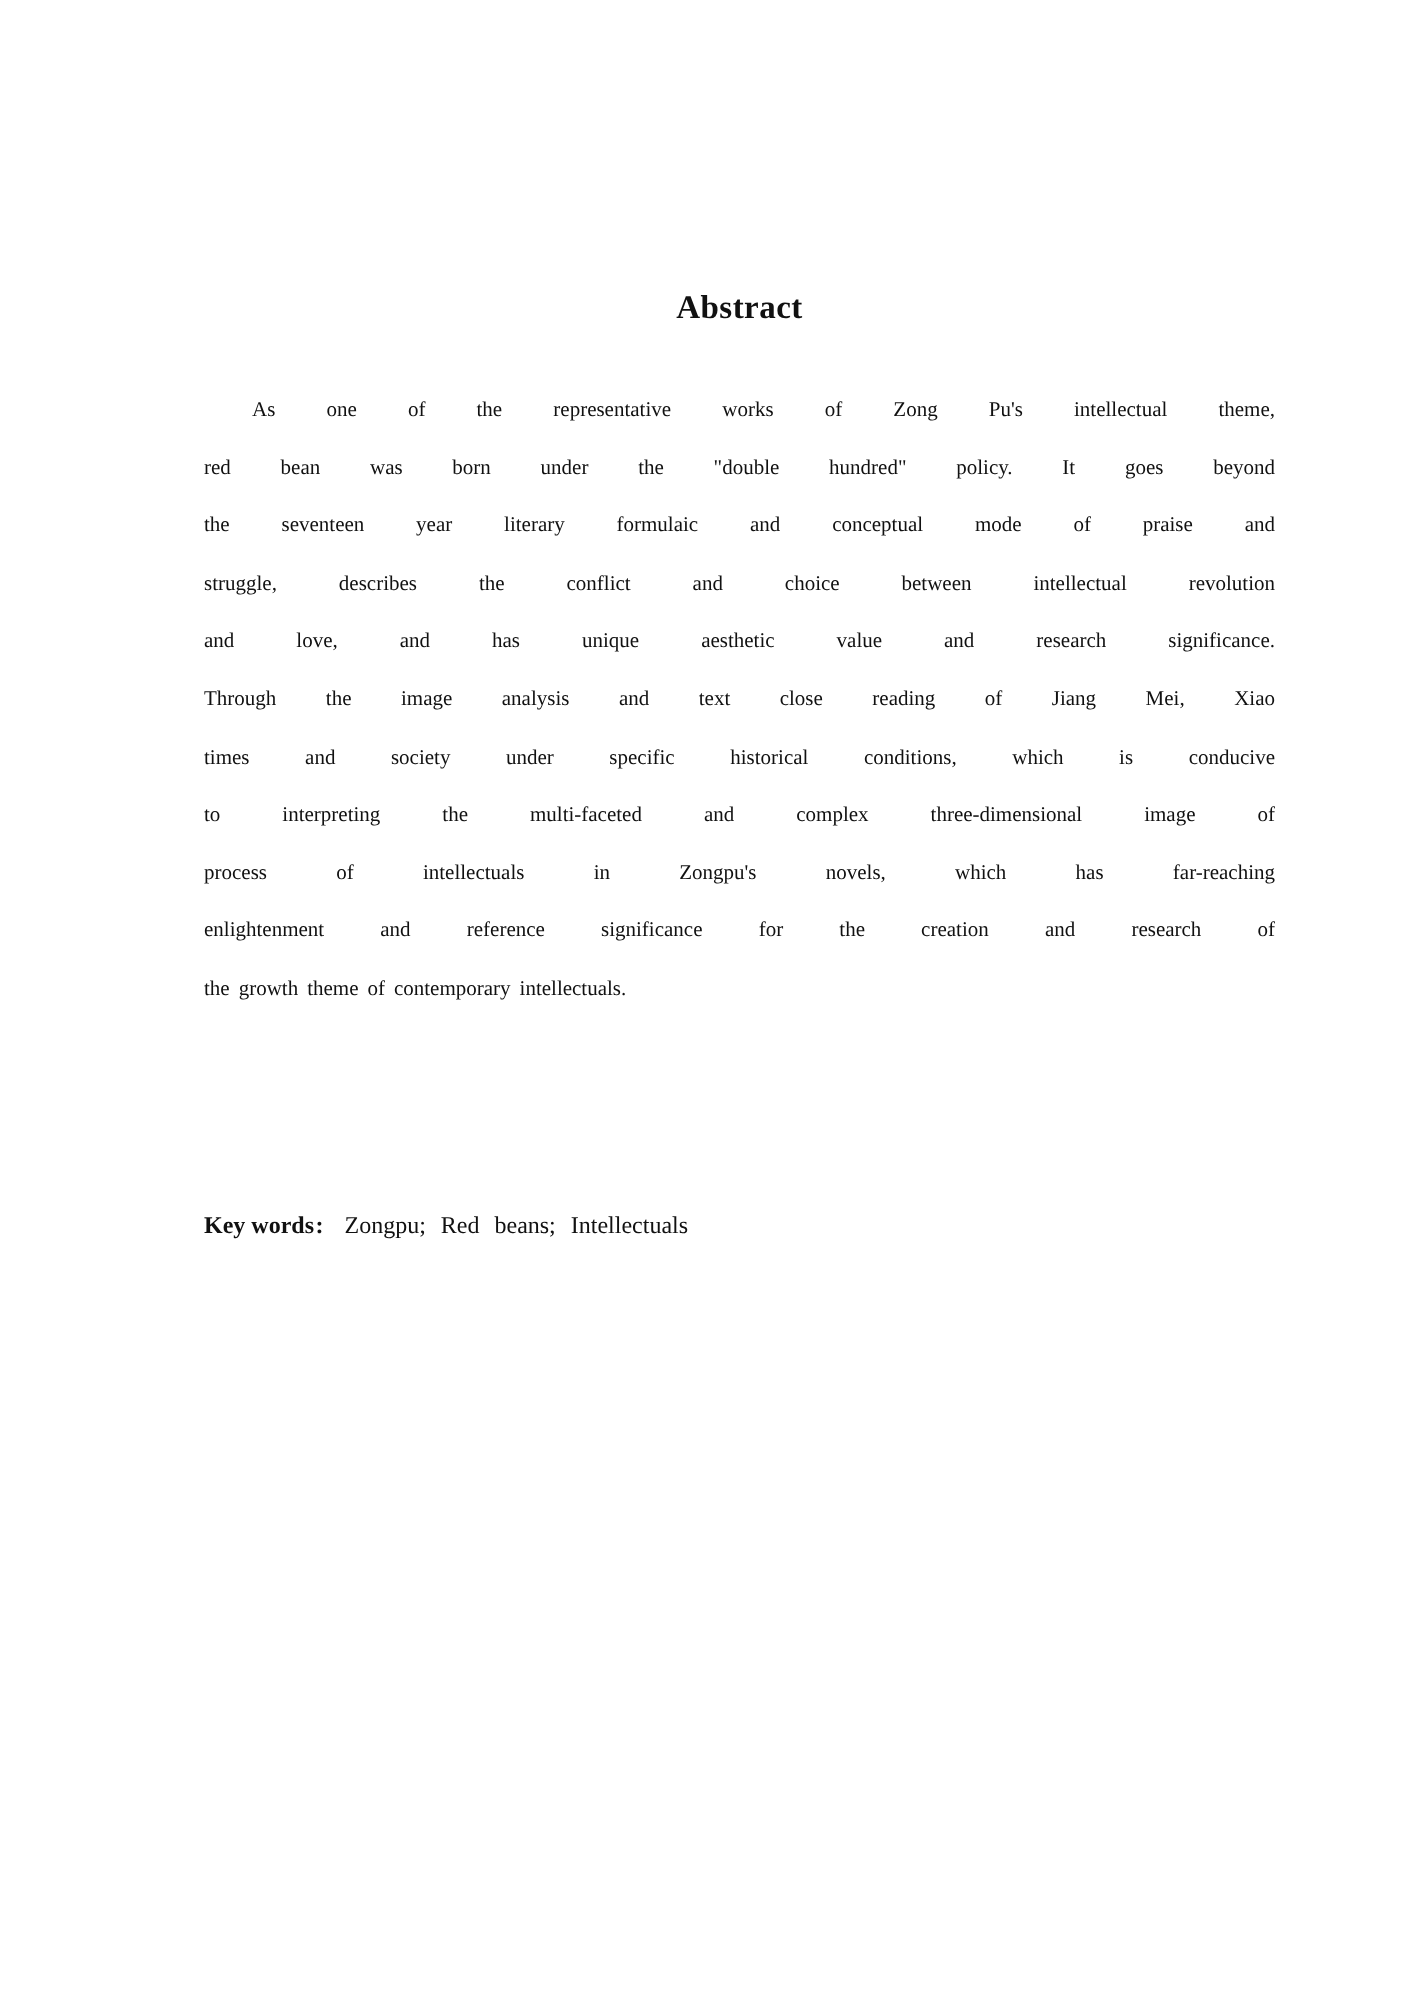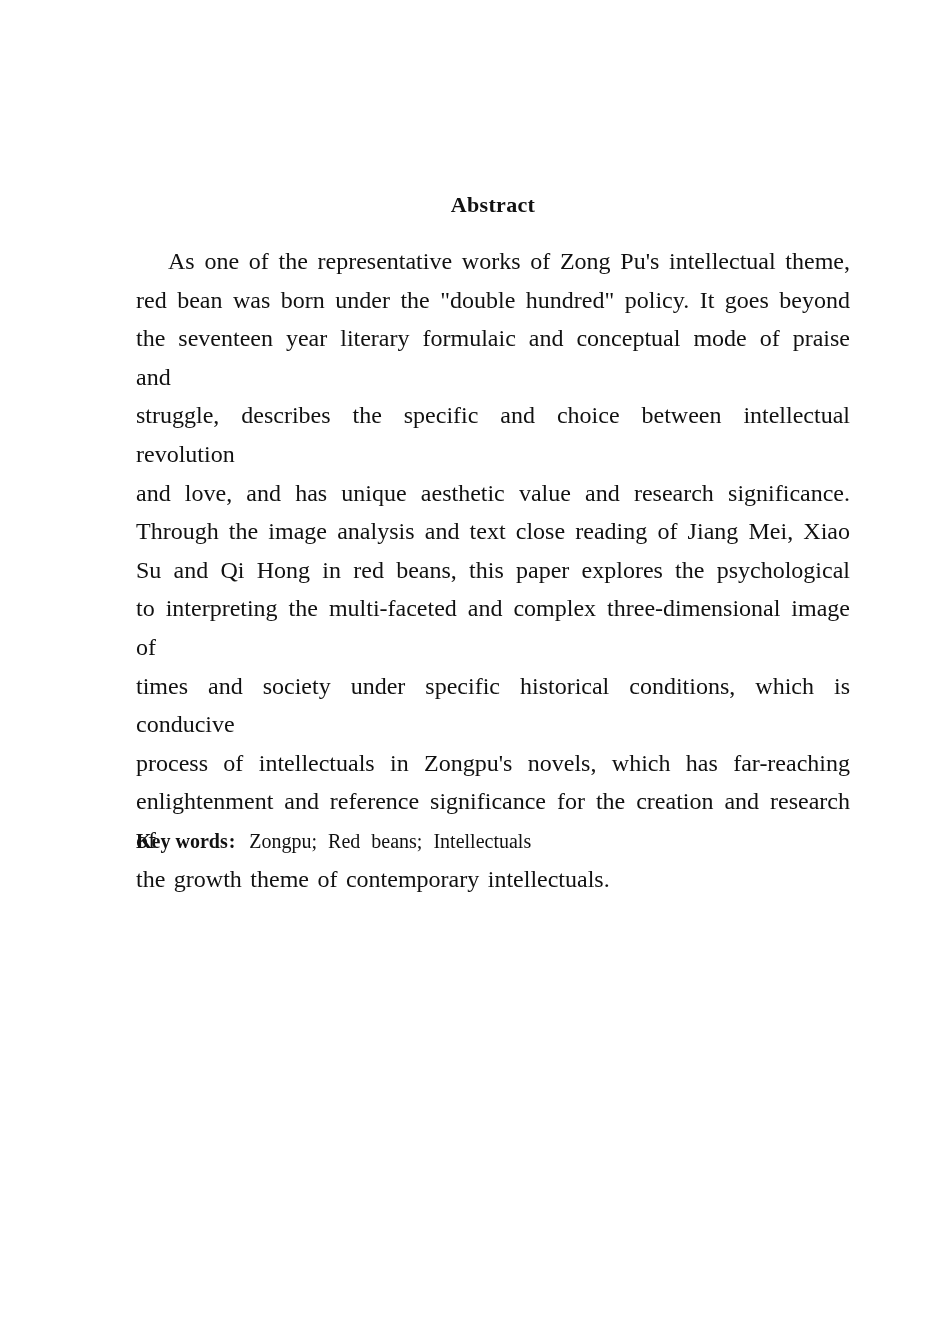--- a/index.html
+++ b/index.html
@@ -21,44 +21,44 @@
     width: 714px;
     text-align: center;
     font-size: 22px;
     font-weight: bold;
     line-height: 28px;
     letter-spacing: 0.3px;
     margin-top: 31px;
   }
   .abstract-body {
     position: absolute;
-    top: 242px;
+    top: 255px;
     left: 136px;
     width: 714px;
-    font-size: 24px;
+    font-size: 14px;
     line-height: 38.6px;
     word-spacing: 2.5px;
   }
   .abstract-line {
     text-align: justify;
     text-align-last: justify;
     white-space: normal;
   }
   .abstract-line.indent {
     text-indent: 32px;
   }
   .abstract-line.last {
     text-align-last: left;
   }
   .keywords-line {
     position: absolute;
-    top: 822px;
+    top: 799px;
     left: 136px;
     width: 714px;
-    font-size: 20px;
+    font-size: 16px;
     line-height: 38.6px;
   }
   .keywords-label {
     font-weight: bold;
   }
   .keywords-separator {
     font-weight: bold;
     margin-left: 1px;
     margin-right: 14px;
   }
@@ -70,26 +70,25 @@
 <body>
 
 <div>
 
   <h1 class="page-title">Abstract</h1>
 
   <div class="abstract-body">
     <div class="abstract-line indent">As one of the representative works of Zong Pu's intellectual theme,</div>
     <div class="abstract-line">red bean was born under the "double hundred" policy. It goes beyond</div>
     <div class="abstract-line">the seventeen year literary formulaic and conceptual mode of praise and</div>
-    <div class="abstract-line">struggle, describes the specific and choice between intellectual revolution</div>
+    <div class="abstract-line">struggle, describes the conflict and choice between intellectual revolution</div>
     <div class="abstract-line">and love, and has unique aesthetic value and research significance.</div>
     <div class="abstract-line">Through the image analysis and text close reading of Jiang Mei, Xiao</div>
-    <div class="abstract-line">Su and Qi Hong in red beans, this paper explores the psychological</div>
+    <div class="abstract-line">times and society under specific historical conditions, which is conducive</div>
     <div class="abstract-line">to interpreting the multi-faceted and complex three-dimensional image of</div>
-    <div class="abstract-line">times and society under specific historical conditions, which is conducive</div>
     <div class="abstract-line">process of intellectuals in Zongpu's novels, which has far-reaching</div>
     <div class="abstract-line">enlightenment and reference significance for the creation and research of</div>
     <div class="abstract-line last">the growth theme of contemporary intellectuals.</div>
   </div>
 
   <div class="keywords-line">
     <span class="keywords-label">Key words</span><span class="keywords-separator">:</span><span class="keywords-value">Zongpu; Red beans; Intellectuals</span>
   </div>
 
 </div>

